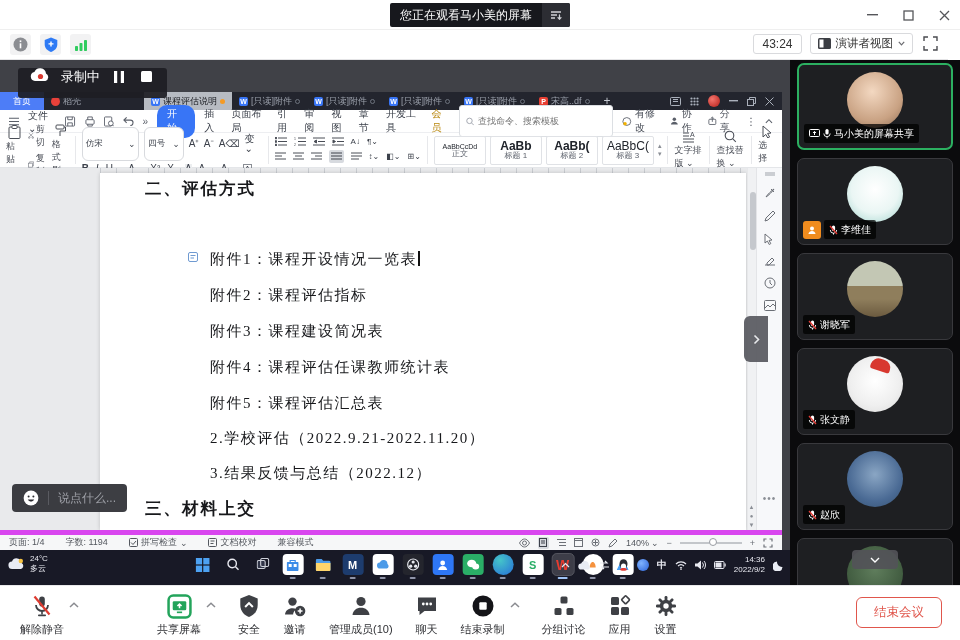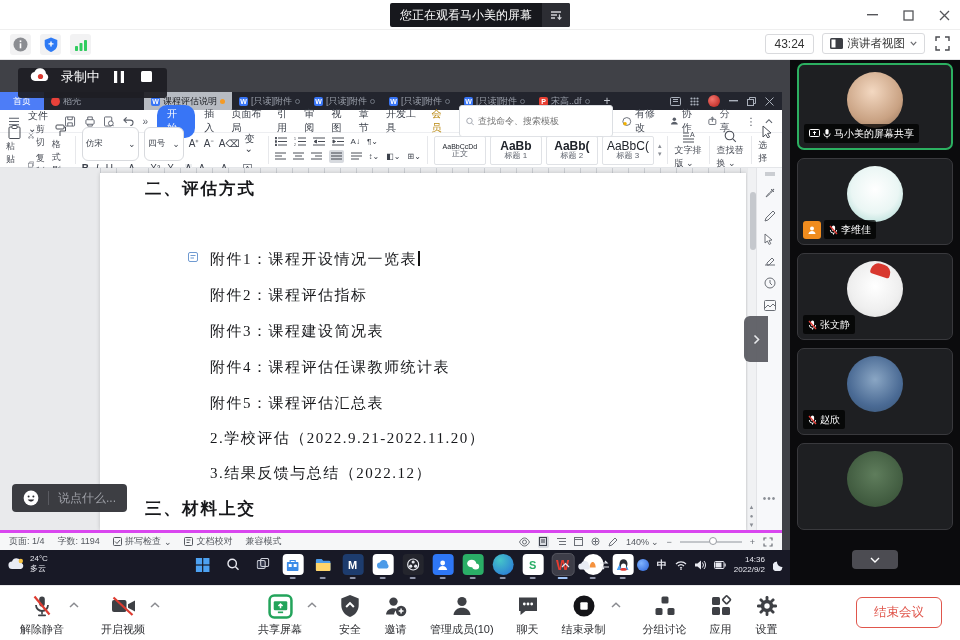--- a/index.html
+++ b/index.html
@@ -10,21 +10,21 @@
 
 
 .titlebar{position:absolute;top:0;left:0;right:0;height:30px;background:#fff;border-bottom:1px solid #efefef}
 .title-pill{position:absolute;left:50%;top:3px;transform:translateX(-50%);height:24px;background:#17181d;color:#fff;font-size:12px;display:flex;align-items:center;border-radius:2px;overflow:hidden}
 .title-pill .txt{padding:0 10px;white-space:nowrap}
 .title-pill .seg{width:28px;height:100%;background:#2c2d33;display:flex;align-items:center;justify-content:center}
 .win-btns{position:absolute;right:10px;top:0;height:30px;display:flex;align-items:center;gap:24px;color:#55565a}
 .win-btns .wb{width:12px;height:12px;display:flex;align-items:center;justify-content:center;cursor:pointer}
 
 
-.ctrlbar{position:absolute;top:30px;left:0;right:0;height:30px;background:#fff;border-bottom:1px solid #e4e4e6}
+.ctrlbar{position:absolute;top:30px;left:0;right:12px;height:30px;background:#fff;border-bottom:1px solid #e4e4e6}
 .ctrl-left{position:absolute;left:10px;top:4px;display:flex;gap:9px}
 .cbadge{width:21px;height:21px;border-radius:3px;background:#f2f2f3;display:flex;align-items:center;justify-content:center}
 .ctrl-right{position:absolute;right:8px;top:3px;display:flex;align-items:center;gap:8px}
 .timer{border:1px solid #d9dadd;border-radius:3px;padding:2px 8px;font-size:12px;color:#333}
 .viewbtn{border:1px solid #d9dadd;border-radius:3px;padding:2px 7px;font-size:11.5px;color:#333;display:flex;align-items:center;gap:5px}
 
 
 .stage{position:absolute;top:60px;left:0;width:790px;height:525px;background:#404147;overflow:hidden}
 
 
@@ -84,21 +84,21 @@
 .margin-ico{position:absolute;left:-22px;top:2px}
 
 .rstrip{position:absolute;right:0;top:0;bottom:0;width:26px;background:#f7f8fa;border-left:1px solid #e3e4e7;display:flex;flex-direction:column;align-items:center;padding-top:4px;gap:11px;color:#6b6f76}
 .rstrip .more{margin-top:auto;margin-bottom:26px;color:#8a8e95;font-size:10px;letter-spacing:1px}
 .vscroll{position:absolute;right:26px;top:0;bottom:0;width:9px;background:#f0f1f3;border-left:1px solid #e7e8ea}
 .vthumb{position:absolute;left:1.5px;top:24px;width:6px;height:58px;border-radius:3px;background:#c5c8cd}
 .pgnav{position:absolute;right:26px;bottom:2px;width:9px;display:flex;flex-direction:column;align-items:center;gap:3px;color:#8a8e95;font-size:6px}
 .handle{position:absolute;right:14px;top:148px;width:24px;height:46px;background:rgba(92,93,99,.95);border-radius:6px 0 0 6px;display:flex;align-items:center;justify-content:center;z-index:5}
 
 
-.statusbar{height:20px;background:#f6f7f8;border-top:3px solid #d946ef;display:flex;align-items:center;font-size:9px;color:#54585f;padding:0 9px;gap:13px}
+.statusbar{height:20px;background:#f6f7f8;border-top:5px solid #d946ef;display:flex;align-items:center;font-size:9px;color:#54585f;padding:0 9px;gap:21px}
 .sb-right{margin-left:auto;display:flex;align-items:center;gap:8px}
 .slider{width:62px;height:2px;background:#c3c6ca;position:relative}
 .slider .th{position:absolute;left:47%;top:-3.5px;width:8px;height:8px;border:1px solid #9a9da3;border-radius:50%;background:#fff}
 
 
 .taskbar{position:absolute;left:0;top:490px;width:790px;height:35px;background:#181926;color:#e8e9f0}
 .tb-weather{position:absolute;left:8px;top:4px;display:flex;align-items:center;gap:5px;font-size:8px;line-height:1.25}
 .tb-center{position:absolute;left:50%;top:4px;transform:translateX(-46%);display:flex;gap:8px;align-items:flex-start}
 .tbi{width:22px;height:26px;display:flex;flex-direction:column;align-items:center;gap:2px;cursor:pointer}
 .tbi .ic{width:21px;height:21px;border-radius:4px;display:flex;align-items:center;justify-content:center;font-size:11px;font-weight:bold}
@@ -120,21 +120,21 @@
 .scrolldn{position:absolute;left:50%;transform:translateX(-50%);bottom:16px;width:46px;height:19px;background:rgba(82,83,88,.92);border-radius:4px;display:flex;align-items:center;justify-content:center;z-index:4}
 
 
 .footer{position:absolute;top:585px;left:0;right:0;height:55px;background:#fff;border-top:1px solid #e9e9eb}
 .f-left{position:absolute;left:20px;top:7px;display:flex;align-items:flex-start}
 .fgroup{display:flex;align-items:flex-start;margin-right:22px}
 .fitem{display:flex;flex-direction:column;align-items:center;gap:3px;cursor:pointer}
 .fic{height:26px;display:flex;align-items:center;justify-content:center}
 .flabel{font-size:11px;color:#2e2f33;white-space:nowrap}
 .fcaret{margin:9px 0 0 5px;cursor:pointer}
-.gap-share{margin-left:76px}
+.gap-share{margin-left:56px}
 .endbtn{position:absolute;right:18px;top:11px;height:31px;padding:0 17px;border:1px solid #e0564c;border-radius:6px;color:#e0564c;font-size:12.5px;background:#fff;display:flex;align-items:center;cursor:pointer}
 </style>
 </head>
 <body>
 
 <div class="app">
 
   <div class="titlebar">
     <div class="title-pill">
       <span class="txt">您正在观看马小美的屏幕</span>
@@ -851,20 +851,34 @@
               <rect x="2.9" y=".5" width="3.2" height="5.5" rx="1.6" fill="#fff"></rect>
               <path d="M1.3 5a3.2 3.2 0 0 0 6.4 0" fill="none" stroke="#fff" stroke-width=".9"></path>
               <rect x="4.1" y="8" width=".9" height="1.6" fill="#fff"></rect>
               <line x1="1" y1="1" x2="8" y2="9" stroke="#e23c36" stroke-width="1.3"></line>
             </svg>
           <span>李维佳</span>
         </span>
       </div>
     </div>
 
+    <div class="tile">
+      <span class="avatar" style="background:linear-gradient(180deg,#c3c7b4 0 44%,#8f7e5c 44% 68%,#6b5a3f)"></span>
+      <div class="namebar">
+        <span class="nlabel">
+          <svg width="9" height="10" viewBox="0 0 9 10">
+              <rect x="2.9" y=".5" width="3.2" height="5.5" rx="1.6" fill="#fff"></rect>
+              <path d="M1.3 5a3.2 3.2 0 0 0 6.4 0" fill="none" stroke="#fff" stroke-width=".9"></path>
+              <rect x="4.1" y="8" width=".9" height="1.6" fill="#fff"></rect>
+              <line x1="1" y1="1" x2="8" y2="9" stroke="#e23c36" stroke-width="1.3"></line>
+            </svg>
+          <span>谢晓军</span>
+        </span>
+      </div>
+    </div>
 
     <div class="tile">
       <span class="avatar" style="background:radial-gradient(circle at 50% 45%,#ffffff,#efefef 58%,#d9d9d9)">
           <span class="hat"></span>
         </span>
       <div class="namebar">
         <span class="nlabel">
           <svg width="9" height="10" viewBox="0 0 9 10">
               <rect x="2.9" y=".5" width="3.2" height="5.5" rx="1.6" fill="#fff"></rect>
               <path d="M1.3 5a3.2 3.2 0 0 0 6.4 0" fill="none" stroke="#fff" stroke-width=".9"></path>
@@ -918,37 +932,20 @@
               </svg>
             </span>
           <span class="flabel">解除静音</span>
         </span>
         <span class="fcaret">
             <svg width="10" height="6" viewBox="0 0 10 6" fill="none" stroke="#8a8b90" stroke-width="1.5">
               <path d="M1 5l4-3.8L9 5"></path>
             </svg>
           </span>
       </span>
-      <span class="fgroup">
-        <span class="fitem">
-          <span class="fic">
-              <svg width="27" height="24" viewBox="0 0 26 24">
-                <rect x="1.5" y="6" width="14.5" height="12" rx="2" fill="#3e4045"></rect>
-                <path d="M17.5 10.2l7-3.7v11l-7-3.7z" fill="#3e4045"></path>
-                <line x1="3" y1="3.5" x2="22" y2="21" stroke="#dd3b30" stroke-width="2.2"></line>
-              </svg>
-            </span>
-          <span class="flabel">开启视频</span>
-        </span>
-        <span class="fcaret">
-            <svg width="10" height="6" viewBox="0 0 10 6" fill="none" stroke="#8a8b90" stroke-width="1.5">
-              <path d="M1 5l4-3.8L9 5"></path>
-            </svg>
-          </span>
-      </span>
       <span class="fgroup gap-share">
         <span class="fitem">
           <span class="fic">
               <svg width="25" height="25" viewBox="0 0 24 24">
                 <rect x="1.5" y="1.5" width="21" height="21" rx="4.5" fill="none" stroke="#23a45b" stroke-width="2.4"></rect>
                 <rect x="5.5" y="7" width="13" height="8.5" rx="1.2" fill="#23a45b"></rect>
                 <path d="M12 13.6V9.8M10 11.5l2-1.9 2 1.9" stroke="#fff" stroke-width="1.5" fill="none"></path>
                 <rect x="9.5" y="16.8" width="5" height="1.6" fill="#23a45b"></rect>
               </svg>
             </span>

